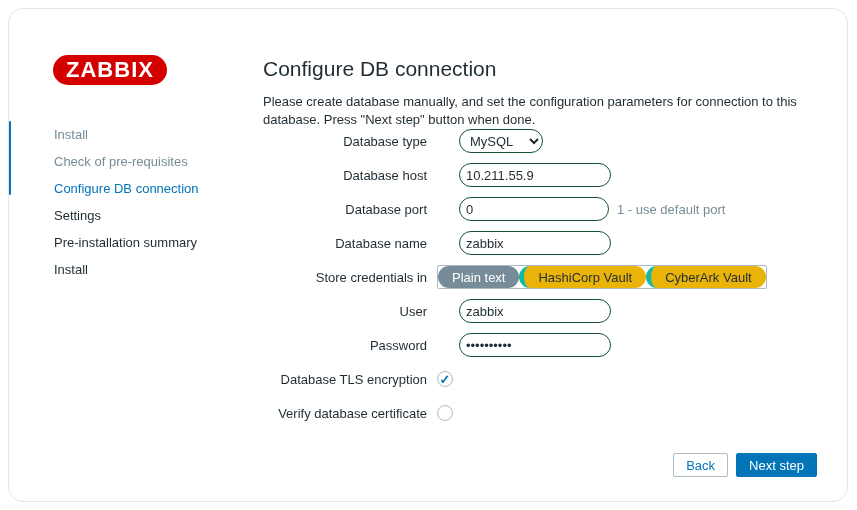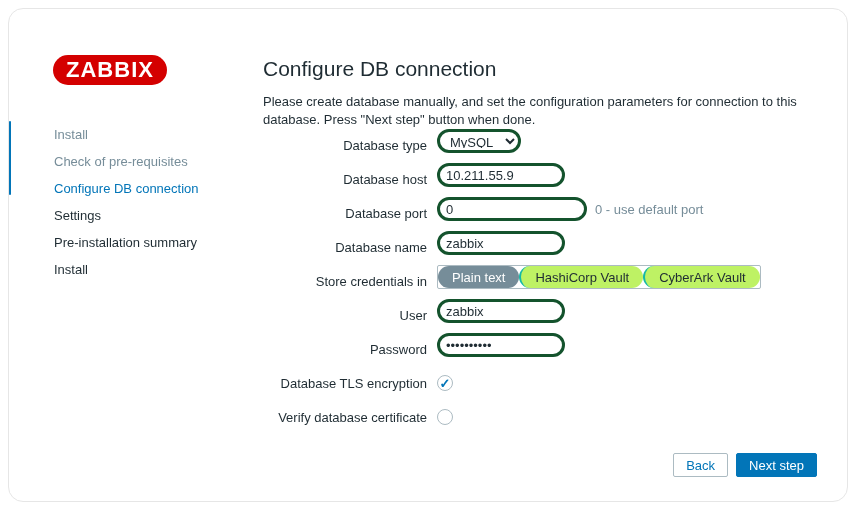--- a/index.html
+++ b/index.html
@@ -65,59 +65,60 @@
     margin-bottom: 12px;
     color: #1f2c33;
   }
   .lead {
     font-size: 13px;
     color: #1f2c33;
     line-height: 1.4;
   }
   .form-row {
     display: flex;
-    align-items: flex-end;
+    align-items: center;
     margin-bottom: 10px;
     min-height: 24px;
   }
   .form-label {
     width: 174px;
     text-align: right;
     padding-right: 10px;
     color: #1f2c33;
     font-size: 13px;
   }
   .form-ctrl { display:flex; align-items:center; }
   select, input[type=text], input[type=password] {
     height: 24px;
-    border: 3px solid #14532d;
+    border: 1px solid #14532d;
     padding: 2px 6px;
     font-size: 13px;
     color: #1f2c33;
     background:#fff;
+    margin-left:22px;
   }
   select { width: 84px; }
-  input[type=text], input[type=password] { width: 128px; }
+  input[type=text], input[type=password] { width: 152px; }
   input.port { width: 150px; }
   .hint { margin-left: 8px; color: #768d99; font-size: 13px; }
   .seg {
     display:flex;
     border: 1px solid #acbbc2;
     border-radius: 2px;
     overflow:hidden;
     height: 24px;
   }
   .seg button {
     border:none;
-    background:#bef264;
+    background:#eab308;
     padding: 0 14px;
     font-size: 13px;
     color:#1f2c33;
     cursor:pointer;
-    border-left:2px solid #14b8a6;
+    border-left:5px solid #14b8a6;
     height:22px;
   }
   .seg button:first-child { border-left:none; }
   .seg button.sel { background:#768d99; color:#fff; }
   .checkbox {
     width:16px; height:16px;
     border:1px solid #acbbc2;
     display:inline-flex;
     align-items:center;
     justify-content:center;
@@ -187,21 +188,21 @@
       <div class="form-label">Database host</div>
       <div class="form-ctrl">
         <input type="text" value="10.211.55.9" style="">
       </div>
     </div>
 
     <div class="form-row">
       <div class="form-label">Database port</div>
       <div class="form-ctrl">
         <input type="text" class="port" value="0" style="">
-        <span class="hint">0 - use default port</span>
+        <span class="hint">1 - use default port</span>
       </div>
     </div>
 
     <div class="form-row">
       <div class="form-label">Database name</div>
       <div class="form-ctrl">
         <input type="text" value="zabbix" style="">
       </div>
     </div>
 

